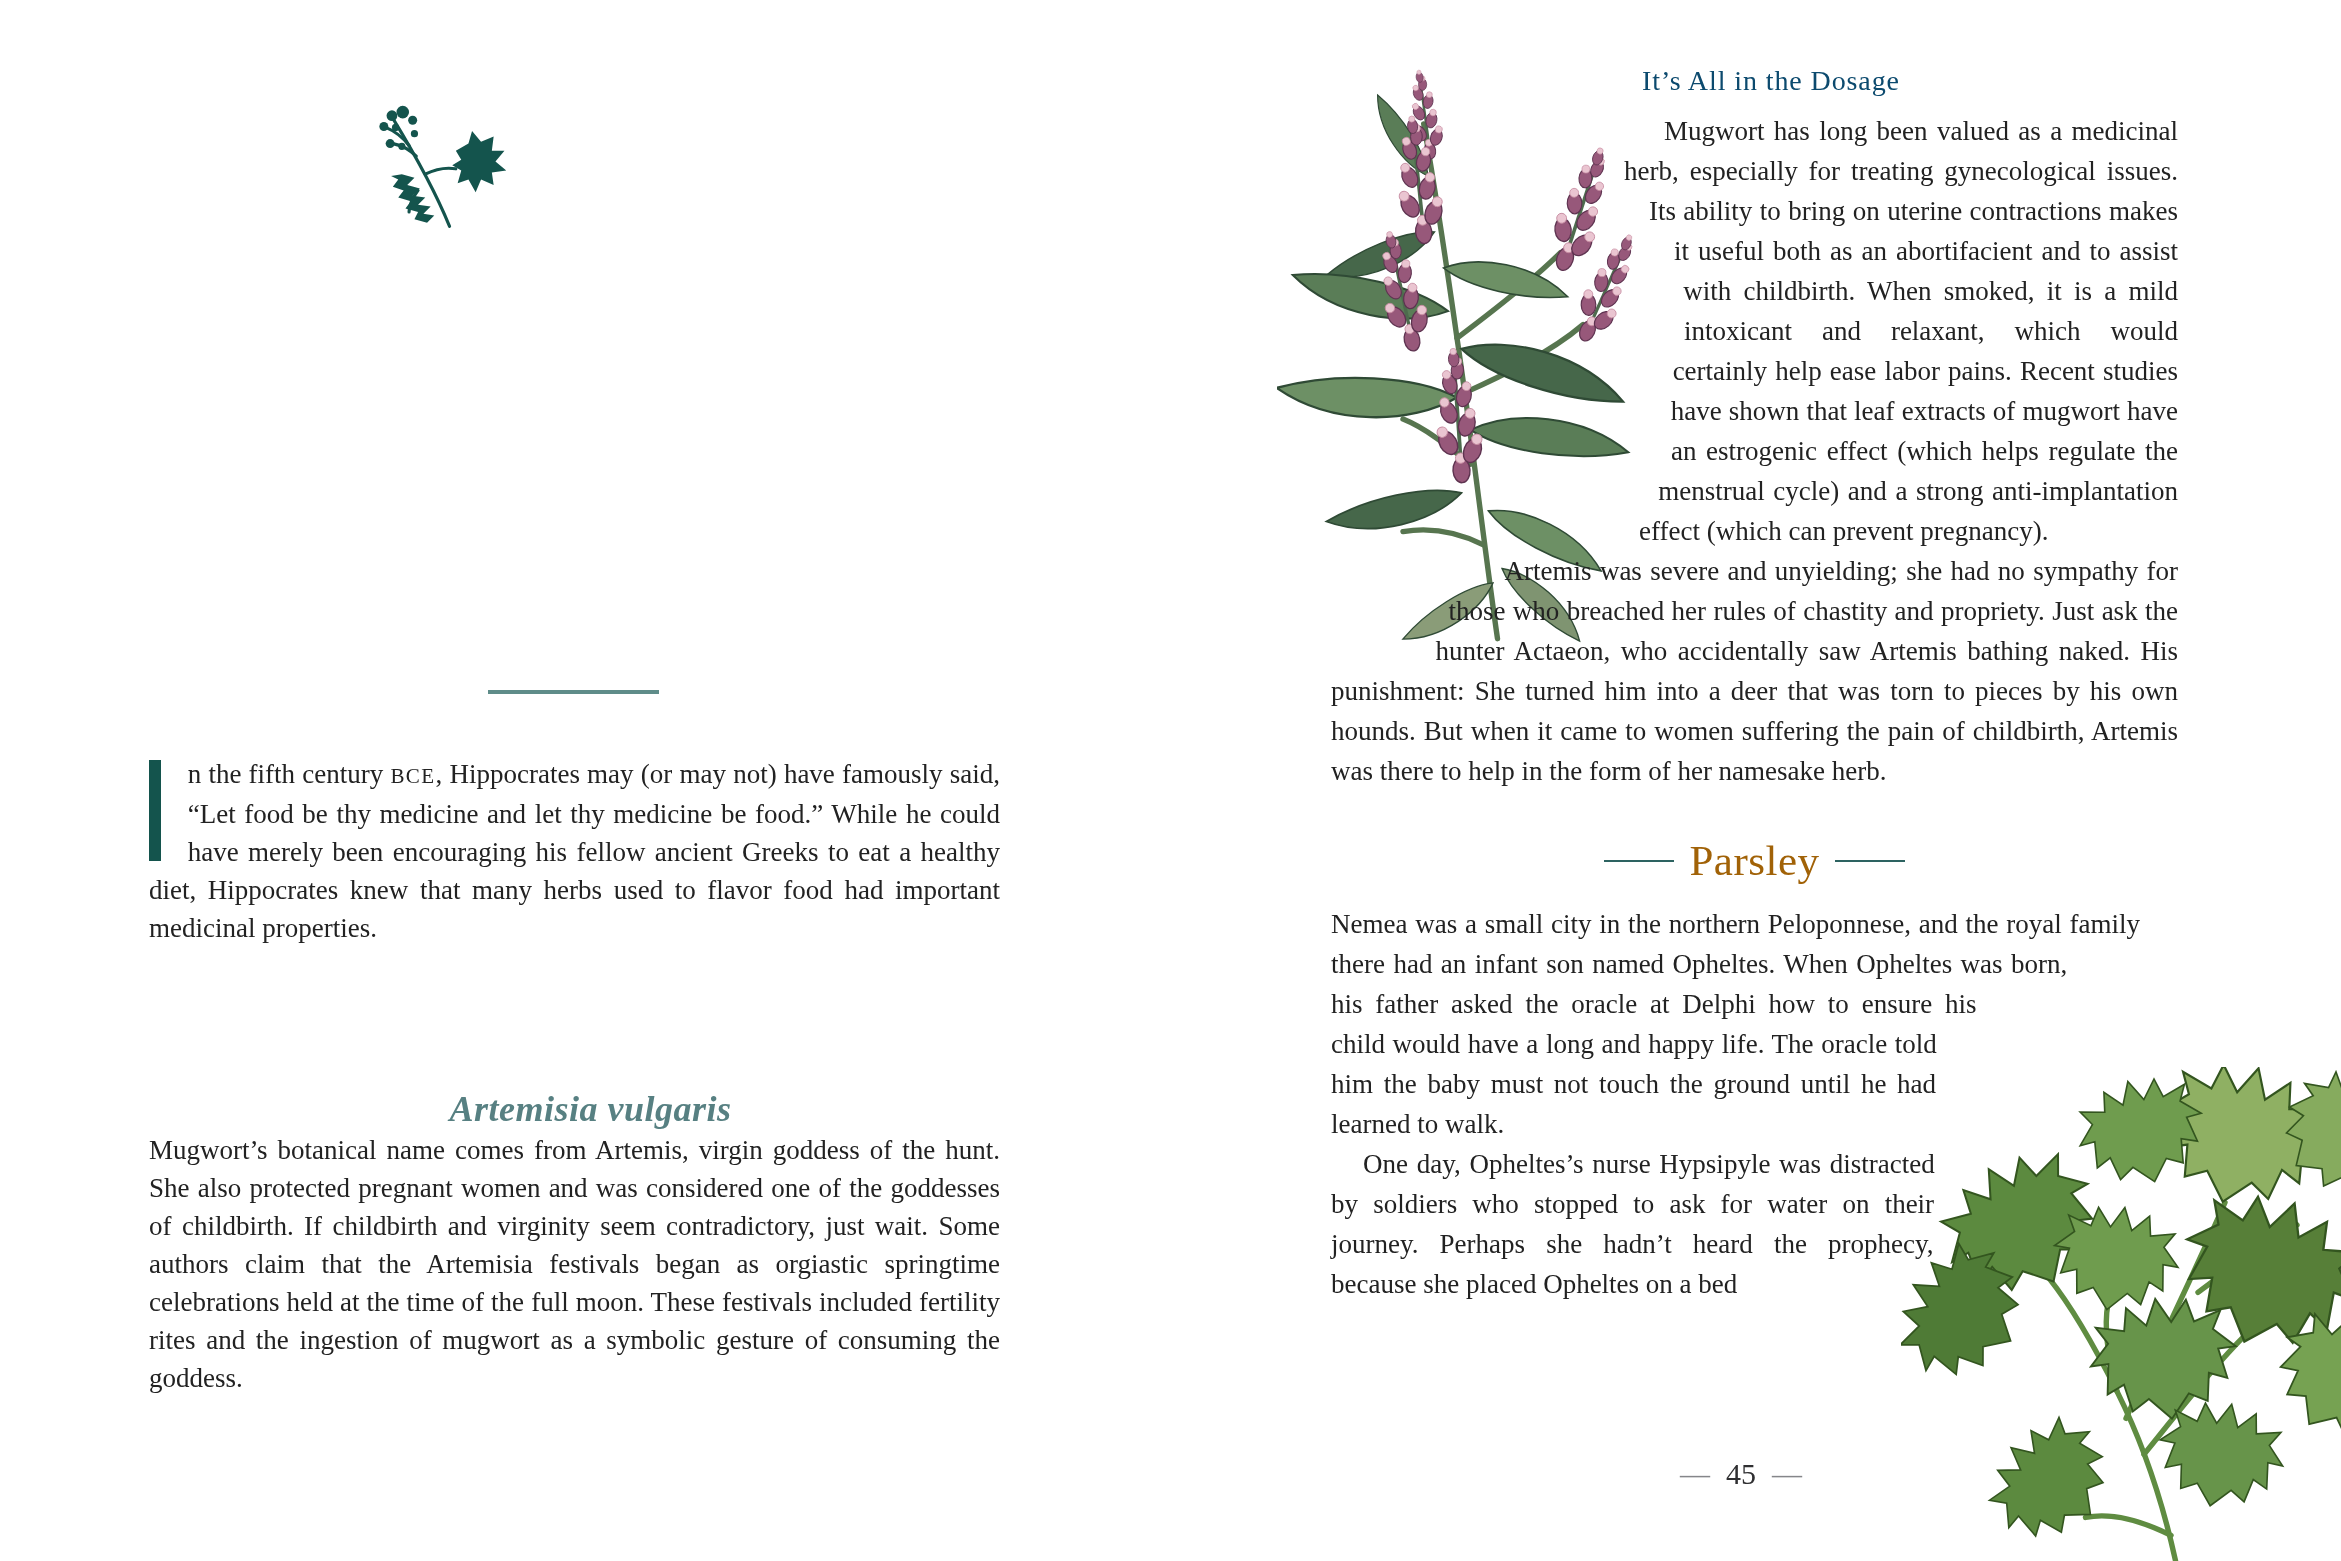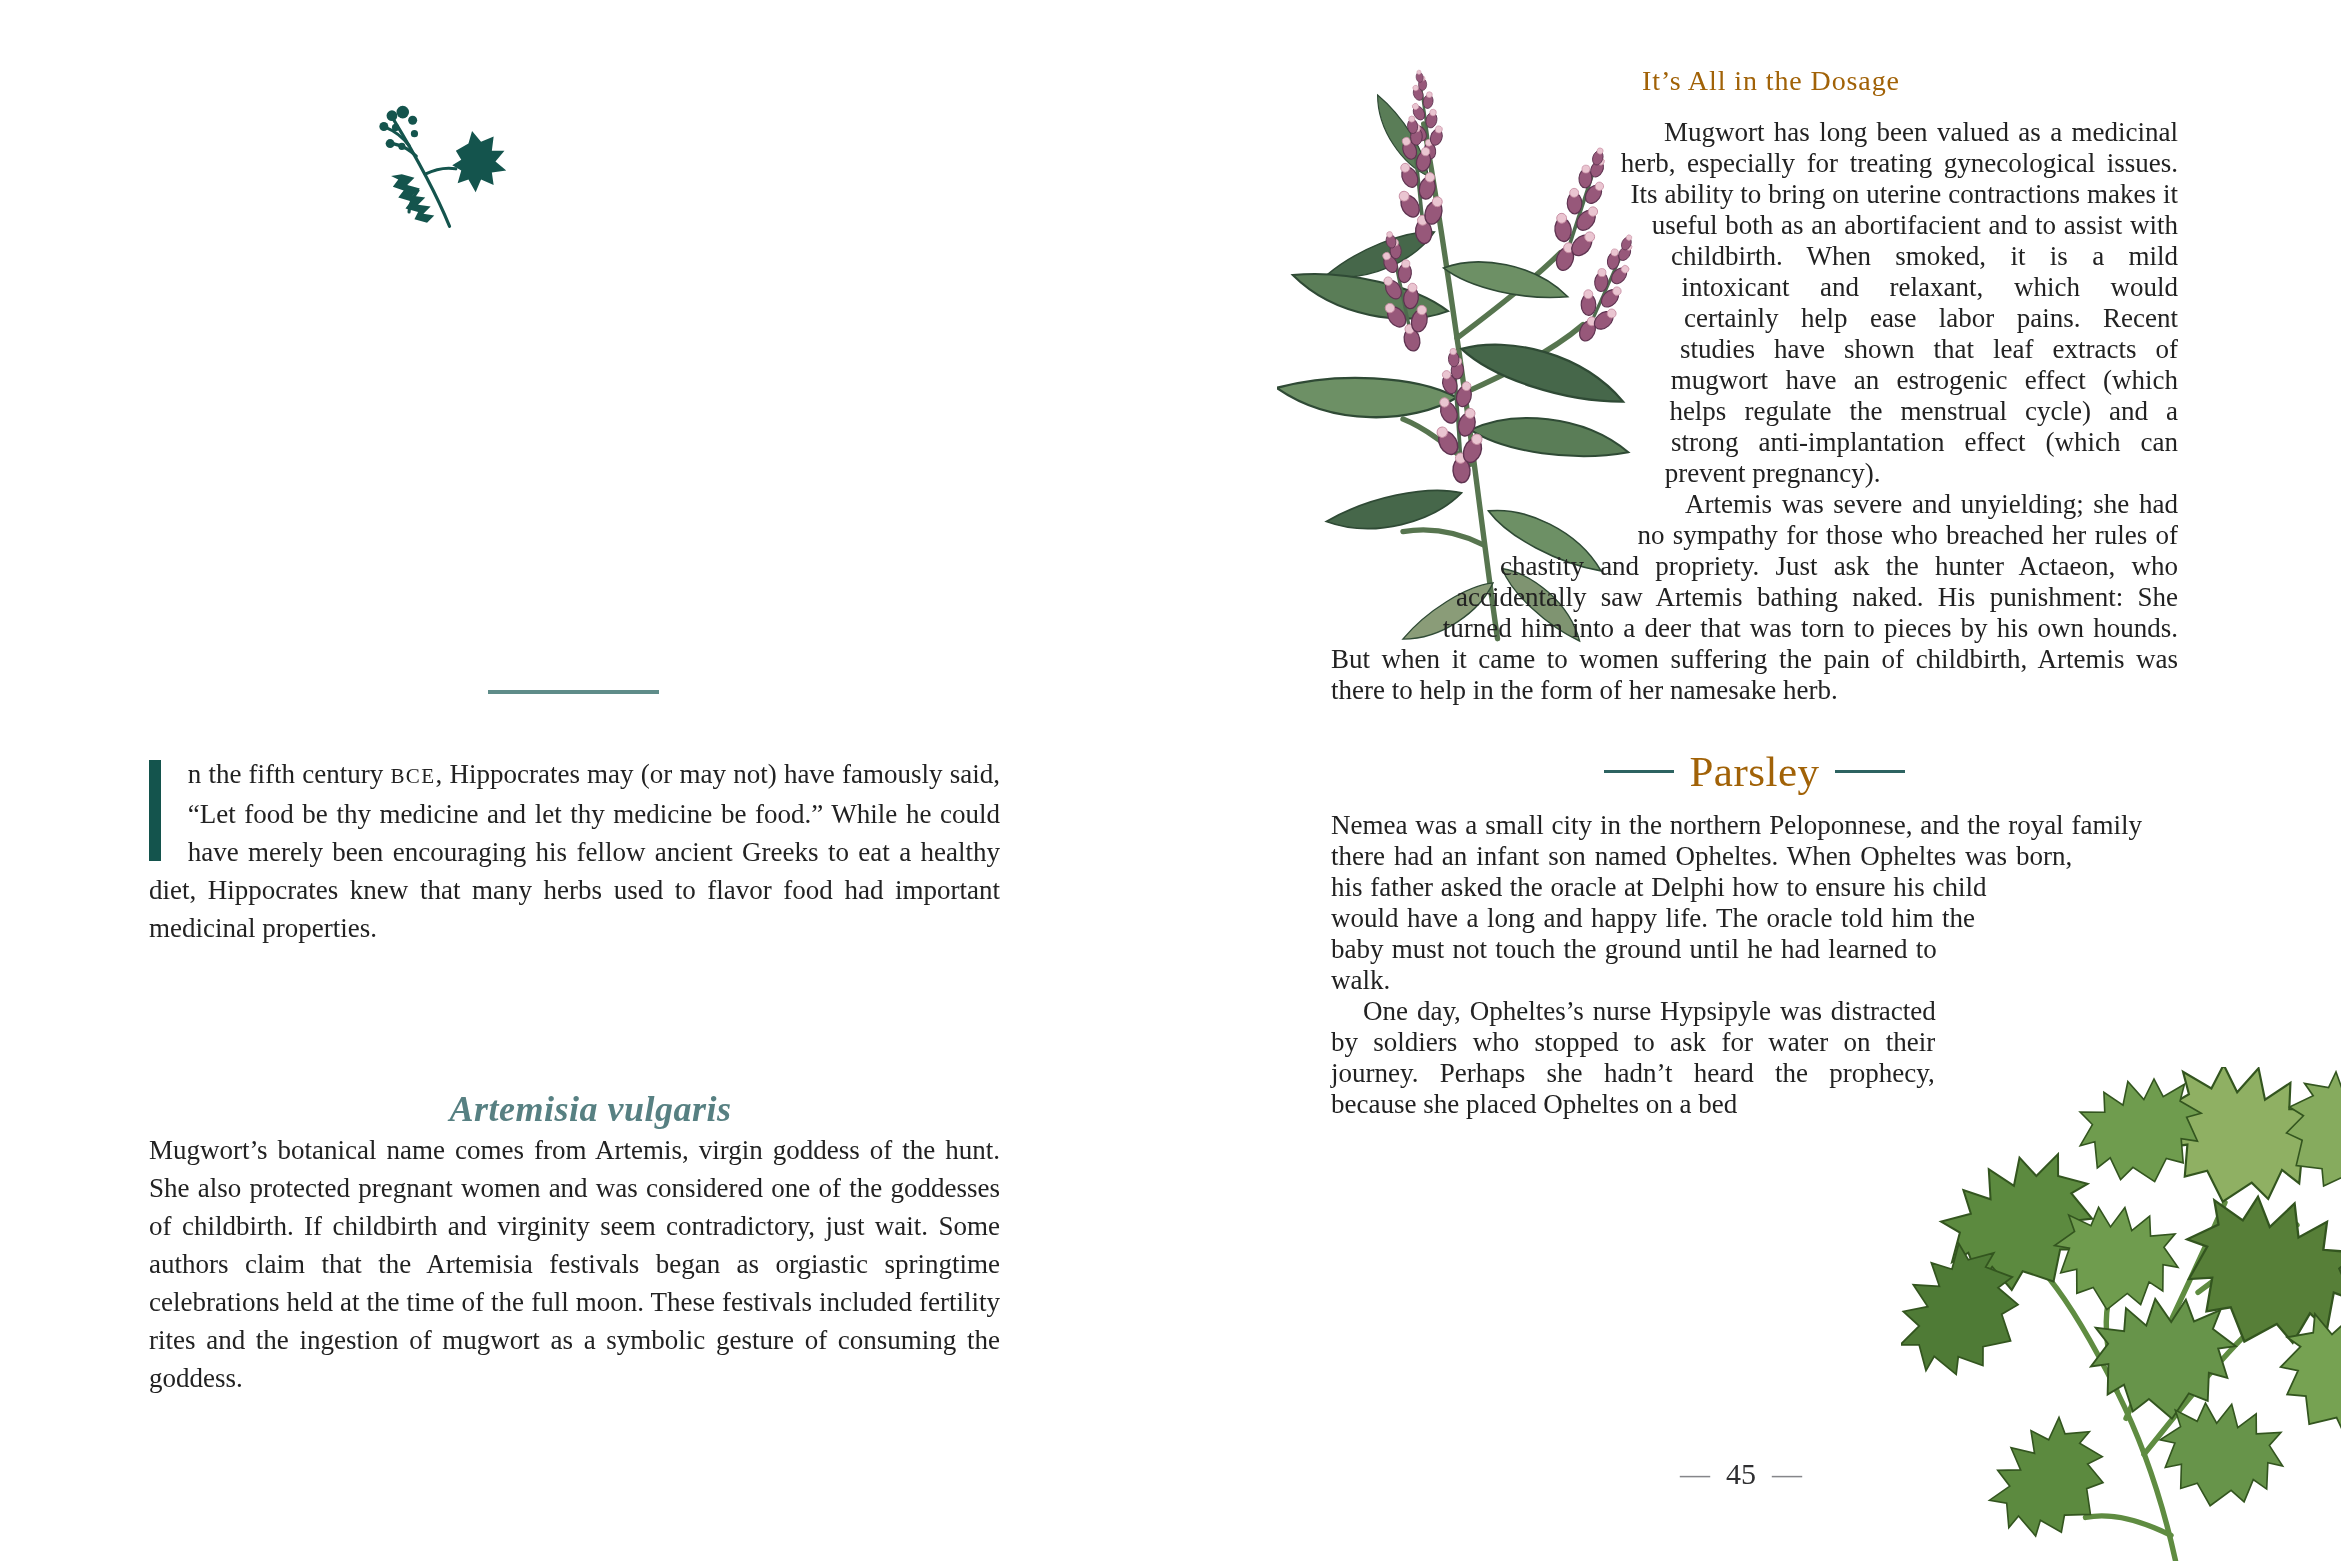--- a/index.html
+++ b/index.html
@@ -28,26 +28,26 @@
   .species{margin:16px;text-align:center;font-size:36px;font-style:italic;font-weight:700;
            color:#578082;letter-spacing:0.5px;}
 
   .mug-head{position:absolute;left:149px;top:1012px;width:851px;}
   .mug-species{position:absolute;left:149px;top:1072px;width:851px;}
   .mug-body{position:absolute;left:149px;top:1131px;width:851px;margin:0;
             font-size:27px;line-height:38px;text-align:justify;}
 
   
   .running-head{position:absolute;left:600px;top:65px;transform:translateX(-50%);
-                font-size:28px;letter-spacing:0.9px;color:#a16207;white-space:nowrap;}
+                font-size:28px;letter-spacing:0.9px;color:#0c4a6e;white-space:nowrap;}
   .mugwort-art{position:absolute;left:106px;top:41px;width:378px;height:605px;}
   .parsley-art{position:absolute;left:730px;top:1067px;width:441px;height:494px;}
 
-  .rp-body{position:absolute;left:160px;top:117px;width:847px;
-           font-size:27px;line-height:31px;text-align:justify;}
+  .rp-body{position:absolute;left:160px;top:111px;width:847px;
+           font-size:27px;line-height:40px;text-align:justify;}
   .rp-body p{margin:0;}
   .p-indent{text-indent:32px;}
 
   .wrap-mugwort{float:left;width:360px;height:522px;
     shape-outside:polygon(0px 0px,301px 0px,286px 41px,294px 85px,322px 126px,348px 168px,353px 205px,340px 245px,335px 285px,340px 322px,326px 364px,306px 404px,137px 441px,115px 485px,104px 522px,0px 522px);}
   .wrap-parsley{float:right;width:378px;height:450px;margin-top:77px;
     shape-outside:polygon(378px 0px,349px 0px,340px 40px,277px 45px,267px 81px,189px 86px,175px 124px,137px 146px,132px 450px,378px 450px);}
 
   .parsley-head{margin-top:50px;}
   .parsley-species{margin-top:10.8px;}

